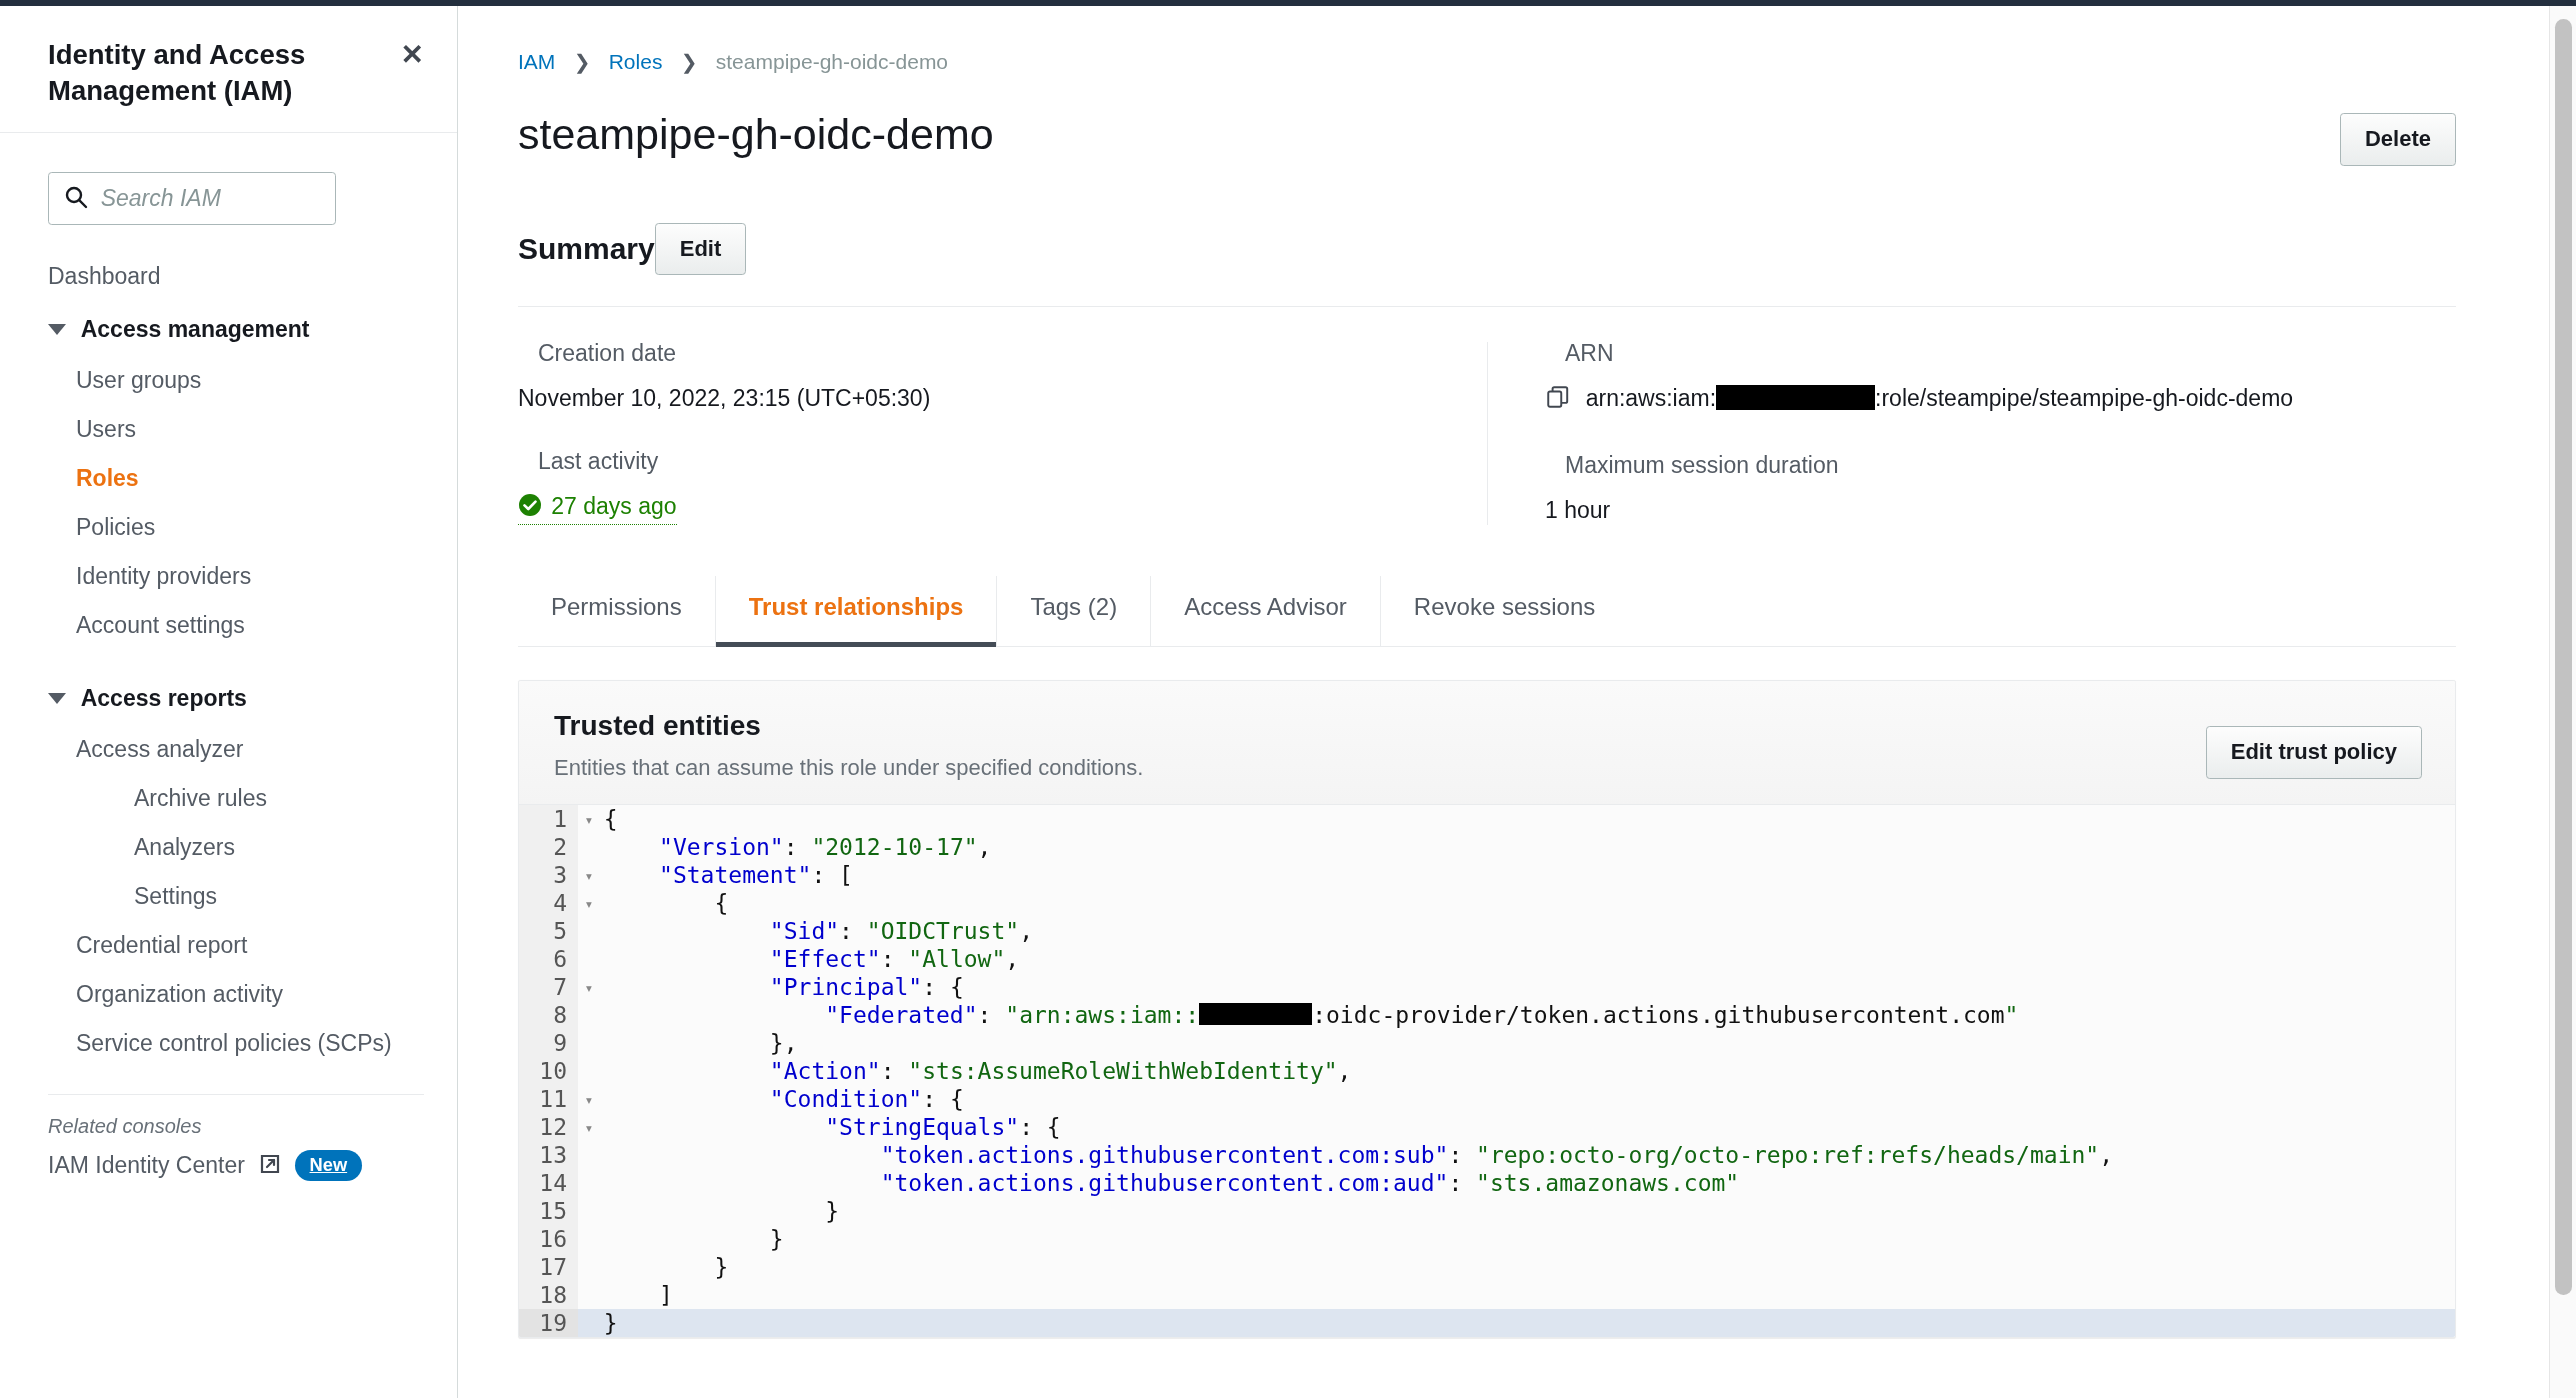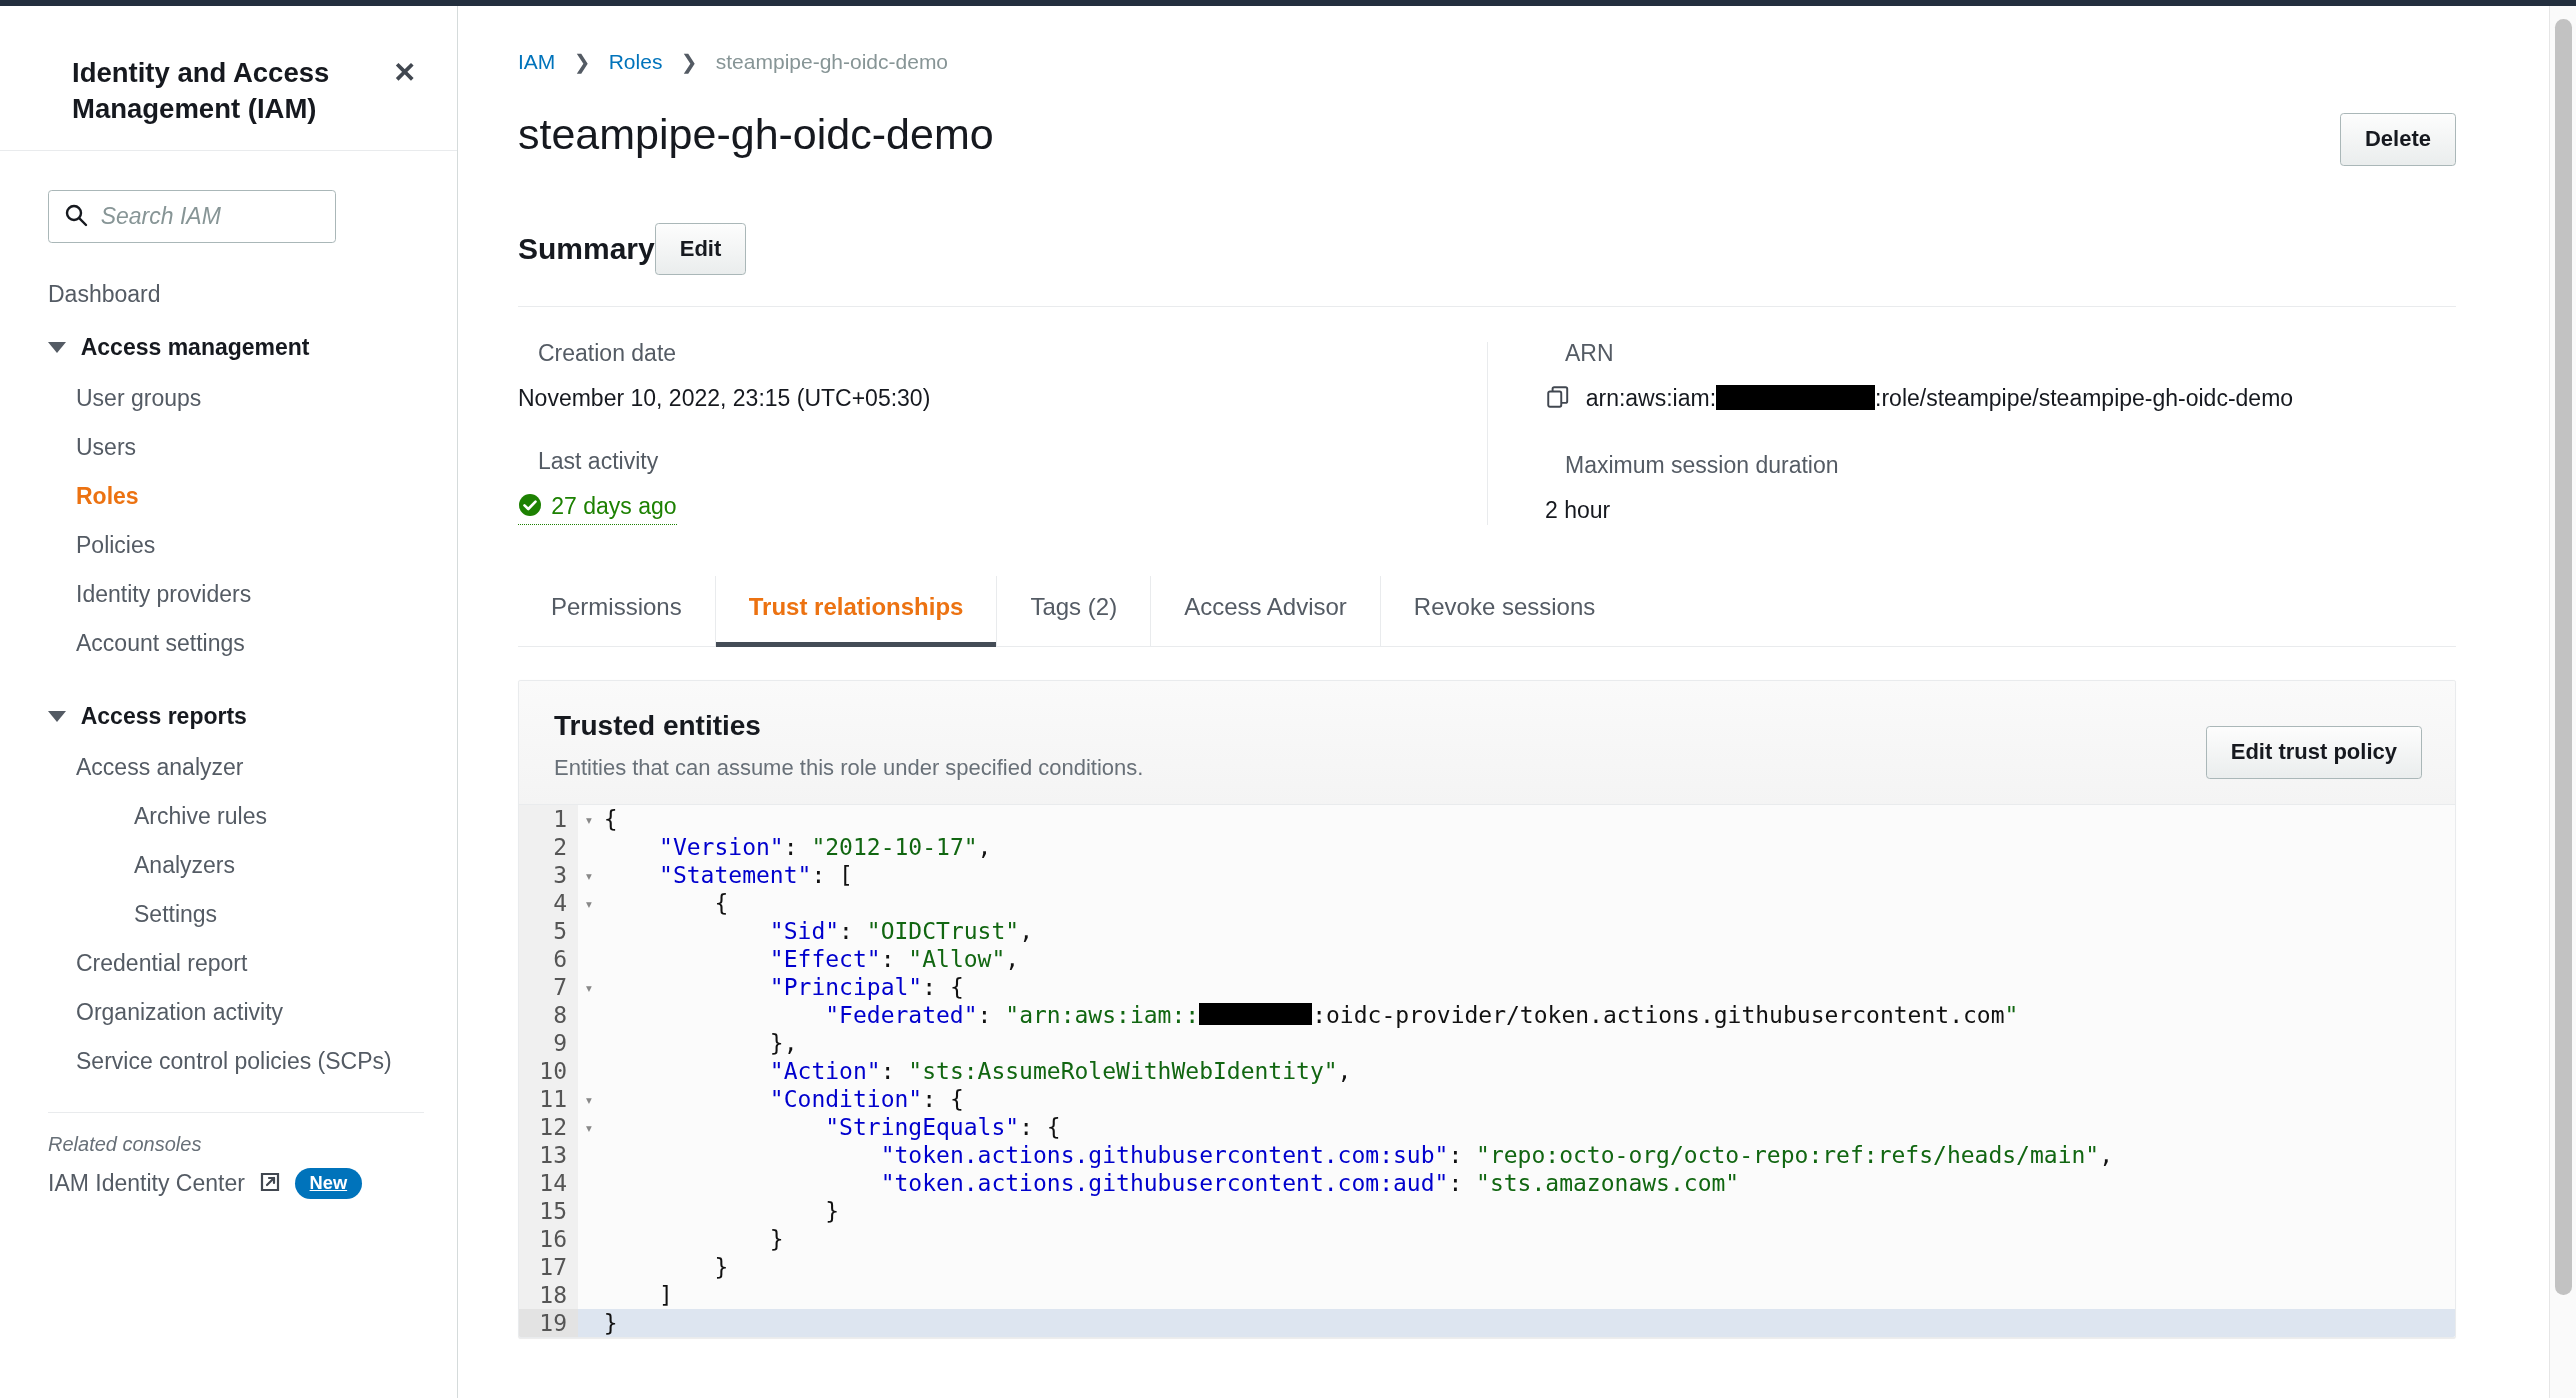--- a/index.html
+++ b/index.html
@@ -17,24 +17,23 @@
     background:#232f3e;
   }
 
   
   .sidebar {
     position:absolute; top:6.4px; left:0; width:458px; height:1393px;
     background:#ffffff;
     border-right:0.9px solid #d5dbdb;
   }
   .sb-header {
-    display:flex; align-items:flex-start; 
-    padding:31px 33px 24px 72px;
+    display:flex; align-items:flex-start; justify-content:space-between;
+    padding:31px 33px 24px 48px;
     border-bottom:0.9px solid #e9ebed;
-    margin-top:18px;
   }
   .sb-title {
     font-size:27.5px; font-weight:bold; color:#16191f; line-height:1.28;
     max-width:321px;
   }
   .close-x {
     font-size:28px; color:#414750; line-height:1; cursor:pointer;
     font-weight:700; margin-top:3.7px;
   }
   .sb-body { padding:39px 33px 0 48px; }
@@ -333,21 +332,21 @@
                 <svg width="26" height="26" viewBox="0 0 24 24" fill="none" stroke="#414750" stroke-width="1.8">
                   <rect x="3" y="6" width="12" height="14" rx="1.5" fill="#fff"></rect>
                   <path d="M7 6 V3.5 A1.5 1.5 0 0 1 8.5 2 H19 A1.5 1.5 0 0 1 20.5 3.5 V15 A1.5 1.5 0 0 1 19 16.5 H15"></path>
                 </svg>
               </span>
               <span class="arn-text"><span>arn:aws:iam:</span><span class="redact"></span><span>:role/steampipe/steampipe-gh-oidc-demo</span></span>
             </div>
           </div>
           <div class="field-block">
             <div class="field-label">Maximum session duration</div>
-            <div class="field-value">2 hour</div>
+            <div class="field-value">1 hour</div>
           </div>
         </div>
       </div>
 
       <div class="tabs">
         <div class="tab">Permissions</div>
         <div class="tab active">Trust relationships</div>
         <div class="tab">Tags (2)</div>
         <div class="tab">Access Advisor</div>
         <div class="tab">Revoke sessions</div>

